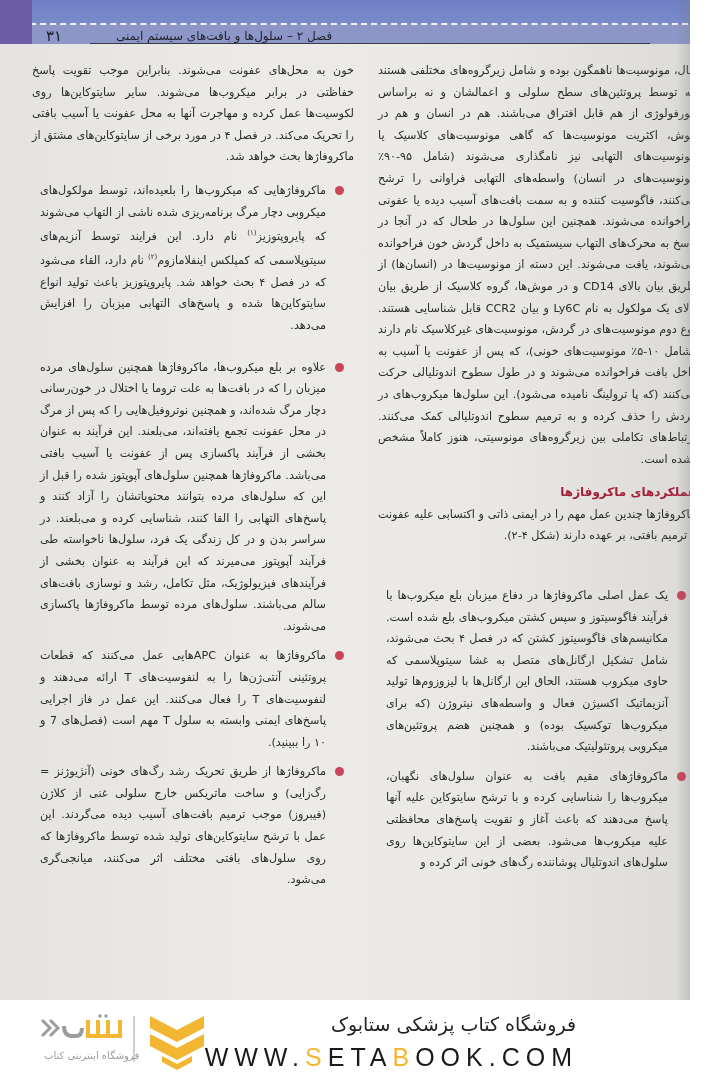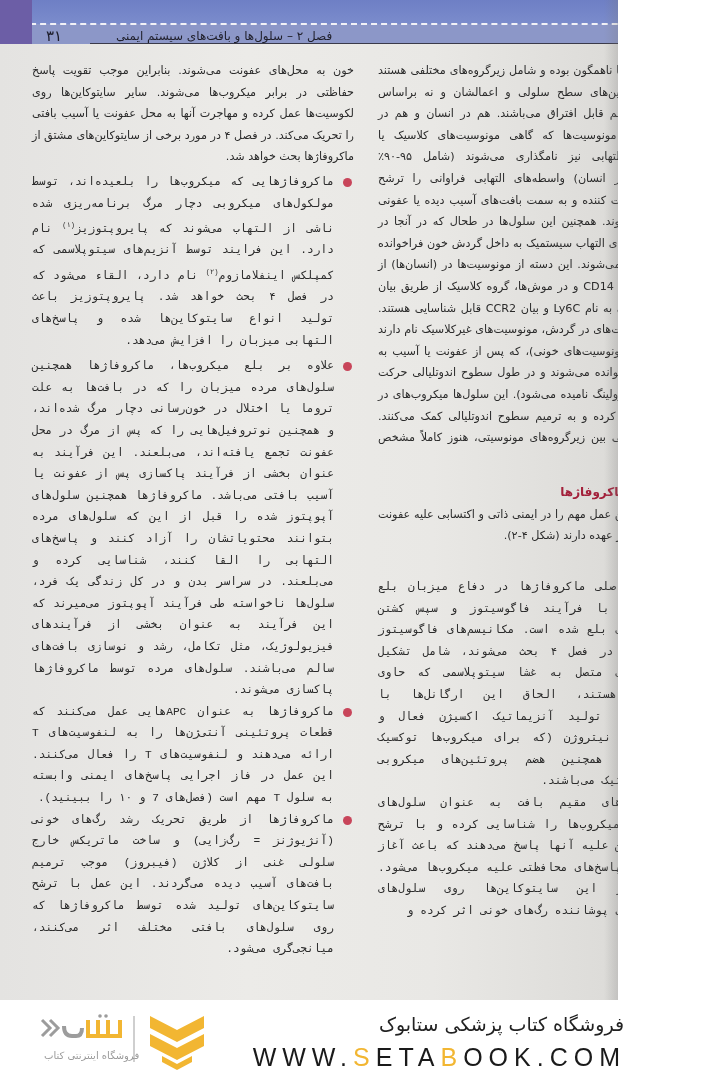--- a/index.html
+++ b/index.html
@@ -2,21 +2,21 @@
 <html><head>
 <meta charset="utf-8">
 <style>
   html, body { margin: 0; padding: 0; }
   body {
     width: 726px; height: 1079px; overflow: hidden; position: relative;
     background: #ffffff;
     font-family: "DejaVu Sans", sans-serif;
   }
   .page {
-    position: absolute; left: 0; top: 0; width: 618px; height: 1000px;
+    position: absolute; left: 0; top: 0; width: 690px; height: 1000px;
     background: linear-gradient(90deg, #e4e3e1 0%, #ecebe8 40%, #e9e8e5 70%, #dcdbd8 100%);
     overflow: hidden;
   }
   .page::after {
     content: ""; position: absolute; right: 0; top: 0; width: 14px; height: 100%;
     background: linear-gradient(90deg, rgba(0,0,0,0) 0%, rgba(120,120,120,0.25) 100%);
   }
   .header-band {
     position: absolute; left: 0; top: 0; width: 718px; height: 44px;
     background: #8c97c8;
@@ -46,36 +46,36 @@
   }
   .col {
     position: absolute; direction: rtl; text-align: justify;
     font-family: "DejaVu Sans", sans-serif; font-size: 11.2px; line-height: 21.6px;
     color: #2b2b2b;
   }
   .col-right { left: 378px; top: 60px; width: 318px; }
   .col-left  { left: 32px;  top: 60px; width: 322px; }
   .col p { margin: 0; }
   .bullet {
-    position: relative; padding-right: 20px; margin: 0; font-family: Liberation Mono, monospace;
+    position: relative; padding-right: 20px; margin: 8px;
   }
   .bullet .dot {
     position: absolute; right: 2px; top: 6px; width: 9px; height: 9px;
     border-radius: 50%; background: #c8455a;
   }
   .section-heading {
     font-weight: bold; color: #a3203a; font-size: 12px; margin: 12px 0 0 0;
   }
   .gap-small { height: 4px; }
   .gap-big { height: 30px; }
   sup { font-size: 7px; }
 
   
   .footer {
-    position: absolute; left: 0; top: 1000px; width: 598px; height: 79px; background: #ffffff; padding-left: 48px;
+    position: absolute; left: 0; top: 1000px; width: 598px; height: 79px; background: #ffffff;
   }
   .footer-store-name {
     position: absolute; right: 22px; top: 13px; direction: rtl;
     font-family: "DejaVu Sans", sans-serif; font-size: 19px; color: #222;
   }
   .footer-url {
     position: absolute; right: 20px; top: 43px;
     font-family: "Liberation Sans", sans-serif; font-size: 25px; letter-spacing: 6px; color: #1a1a1a;
   }
   .footer-url .hl { color: #f2b632; }

